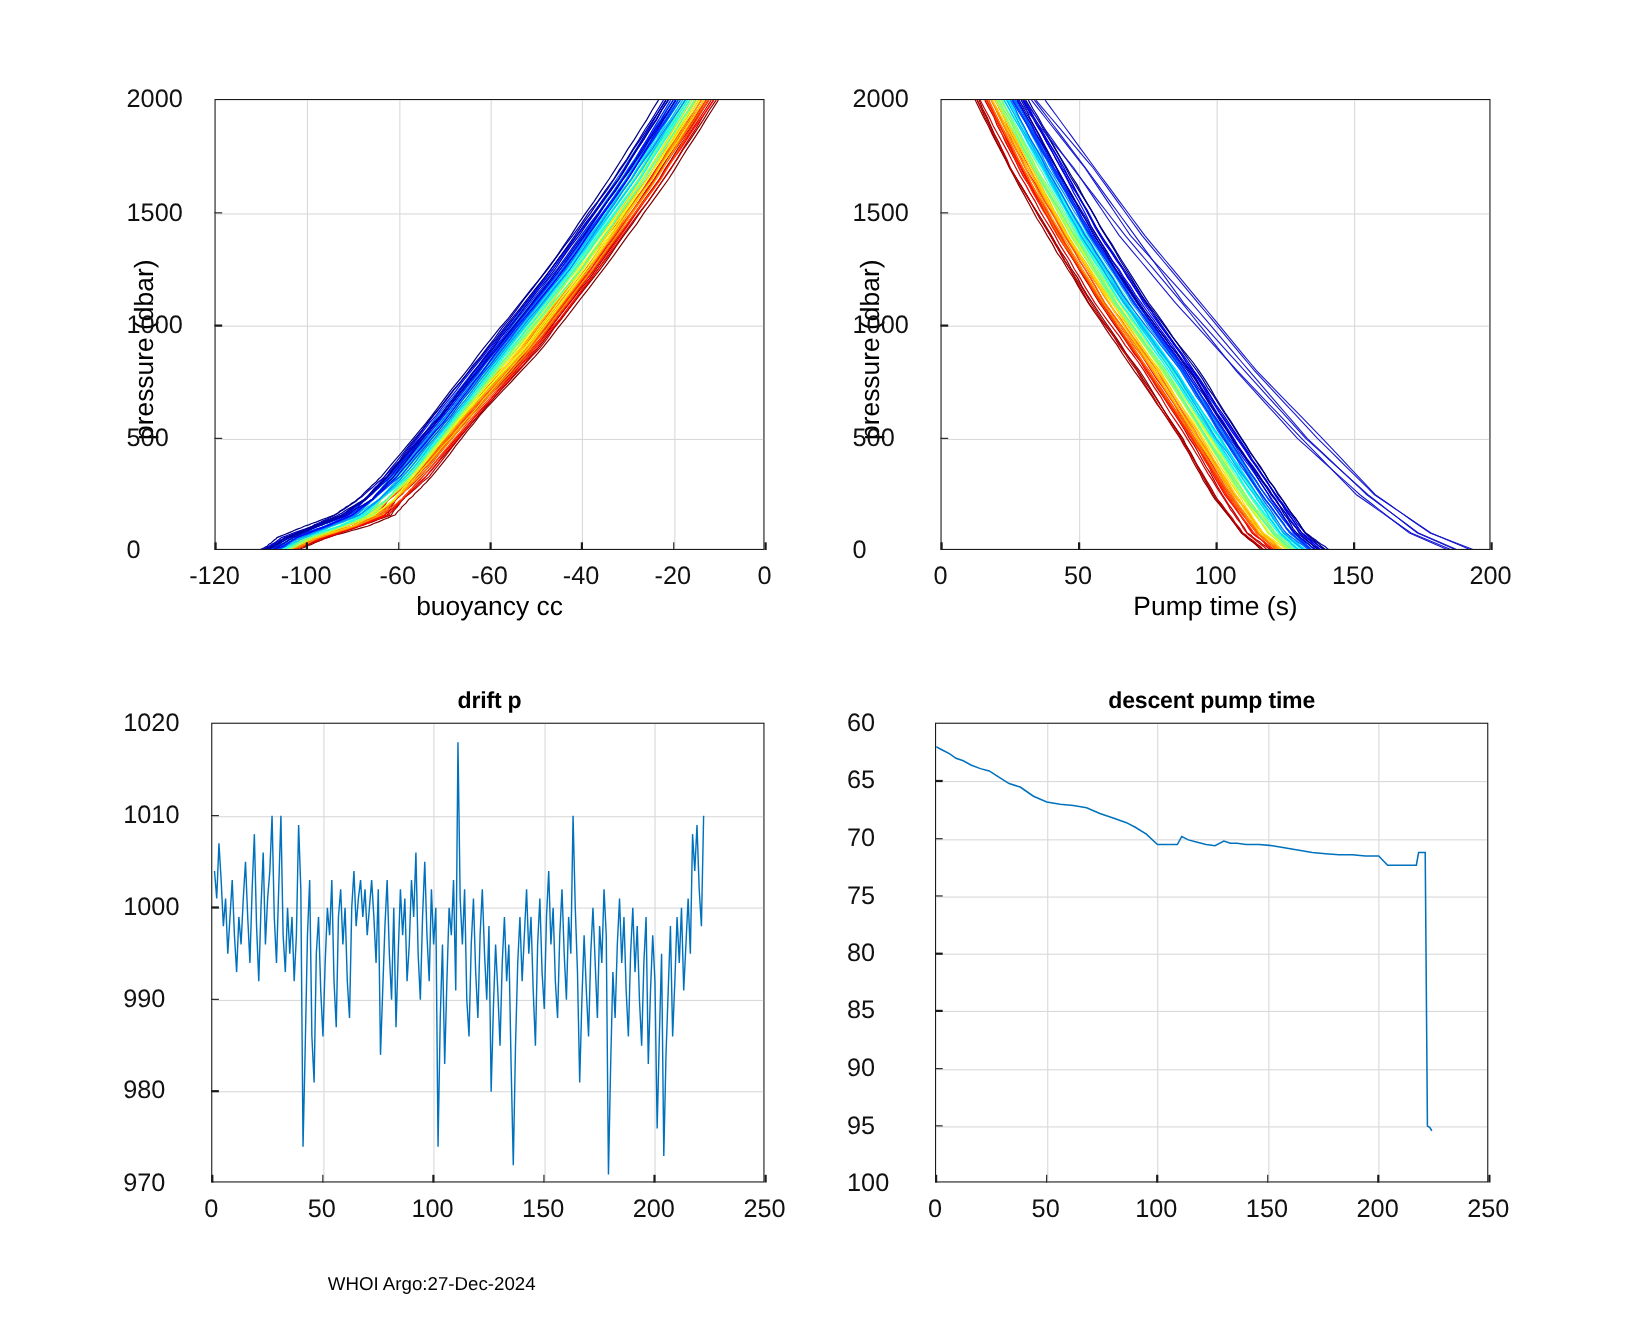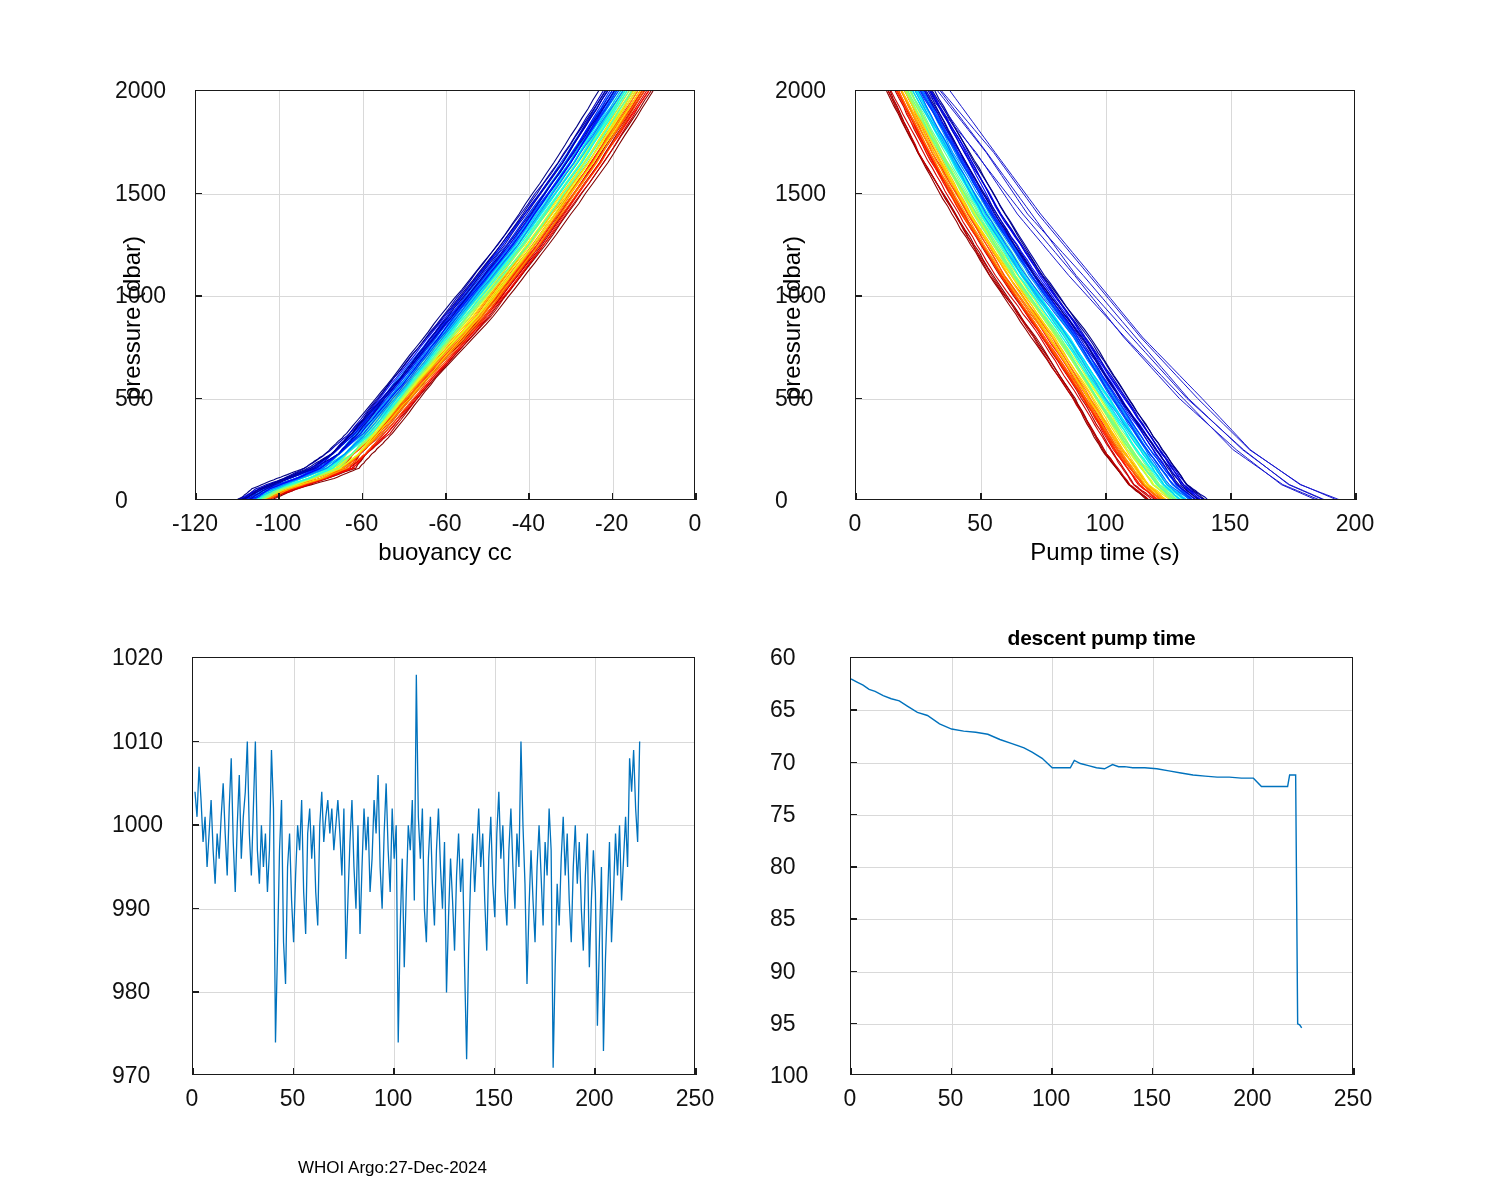--- a/index.html
+++ b/index.html
@@ -219,20 +219,21 @@
     <div class="tickmarky" style="left: 105px; top: 397.5px;"></div>
     <div class="ytick" style="left: 25px; width: 68px; top: 397.5px;">500</div>
     <div class="tickmarky" style="left: 105px; top: 295px;"></div>
     <div class="ytick" style="left: 25px; width: 68px; top: 295px;">1000</div>
     <div class="tickmarky" style="left: 105px; top: 192.5px;"></div>
     <div class="ytick" style="left: 25px; width: 68px; top: 192.5px;">1500</div>
     <div class="ytick" style="left: 25px; width: 68px; top: 90px;">2000</div>
   </div>
 
 <div class="panel" style="left:0;top:600px;width:750px;height:540px;">
+  <div class="ptitle" style="left:195px;top:26px;width:500px;">drift p</div>
   <div class="plotbox" id="pb3" style="left:192px;top:57px;width:503px;height:418px;">
       <div class="gridv" style="left: 100.6px;"></div>
       <div class="gridv" style="left: 201.2px;"></div>
       <div class="gridv" style="left: 301.8px;"></div>
       <div class="gridv" style="left: 402.4px;"></div>
       <div class="gridh" style="top: 334.4px;"></div>
       <div class="gridh" style="top: 250.8px;"></div>
       <div class="gridh" style="top: 167.2px;"></div>
       <div class="gridh" style="top: 83.6px;"></div>
       <svg width="503" height="418">

